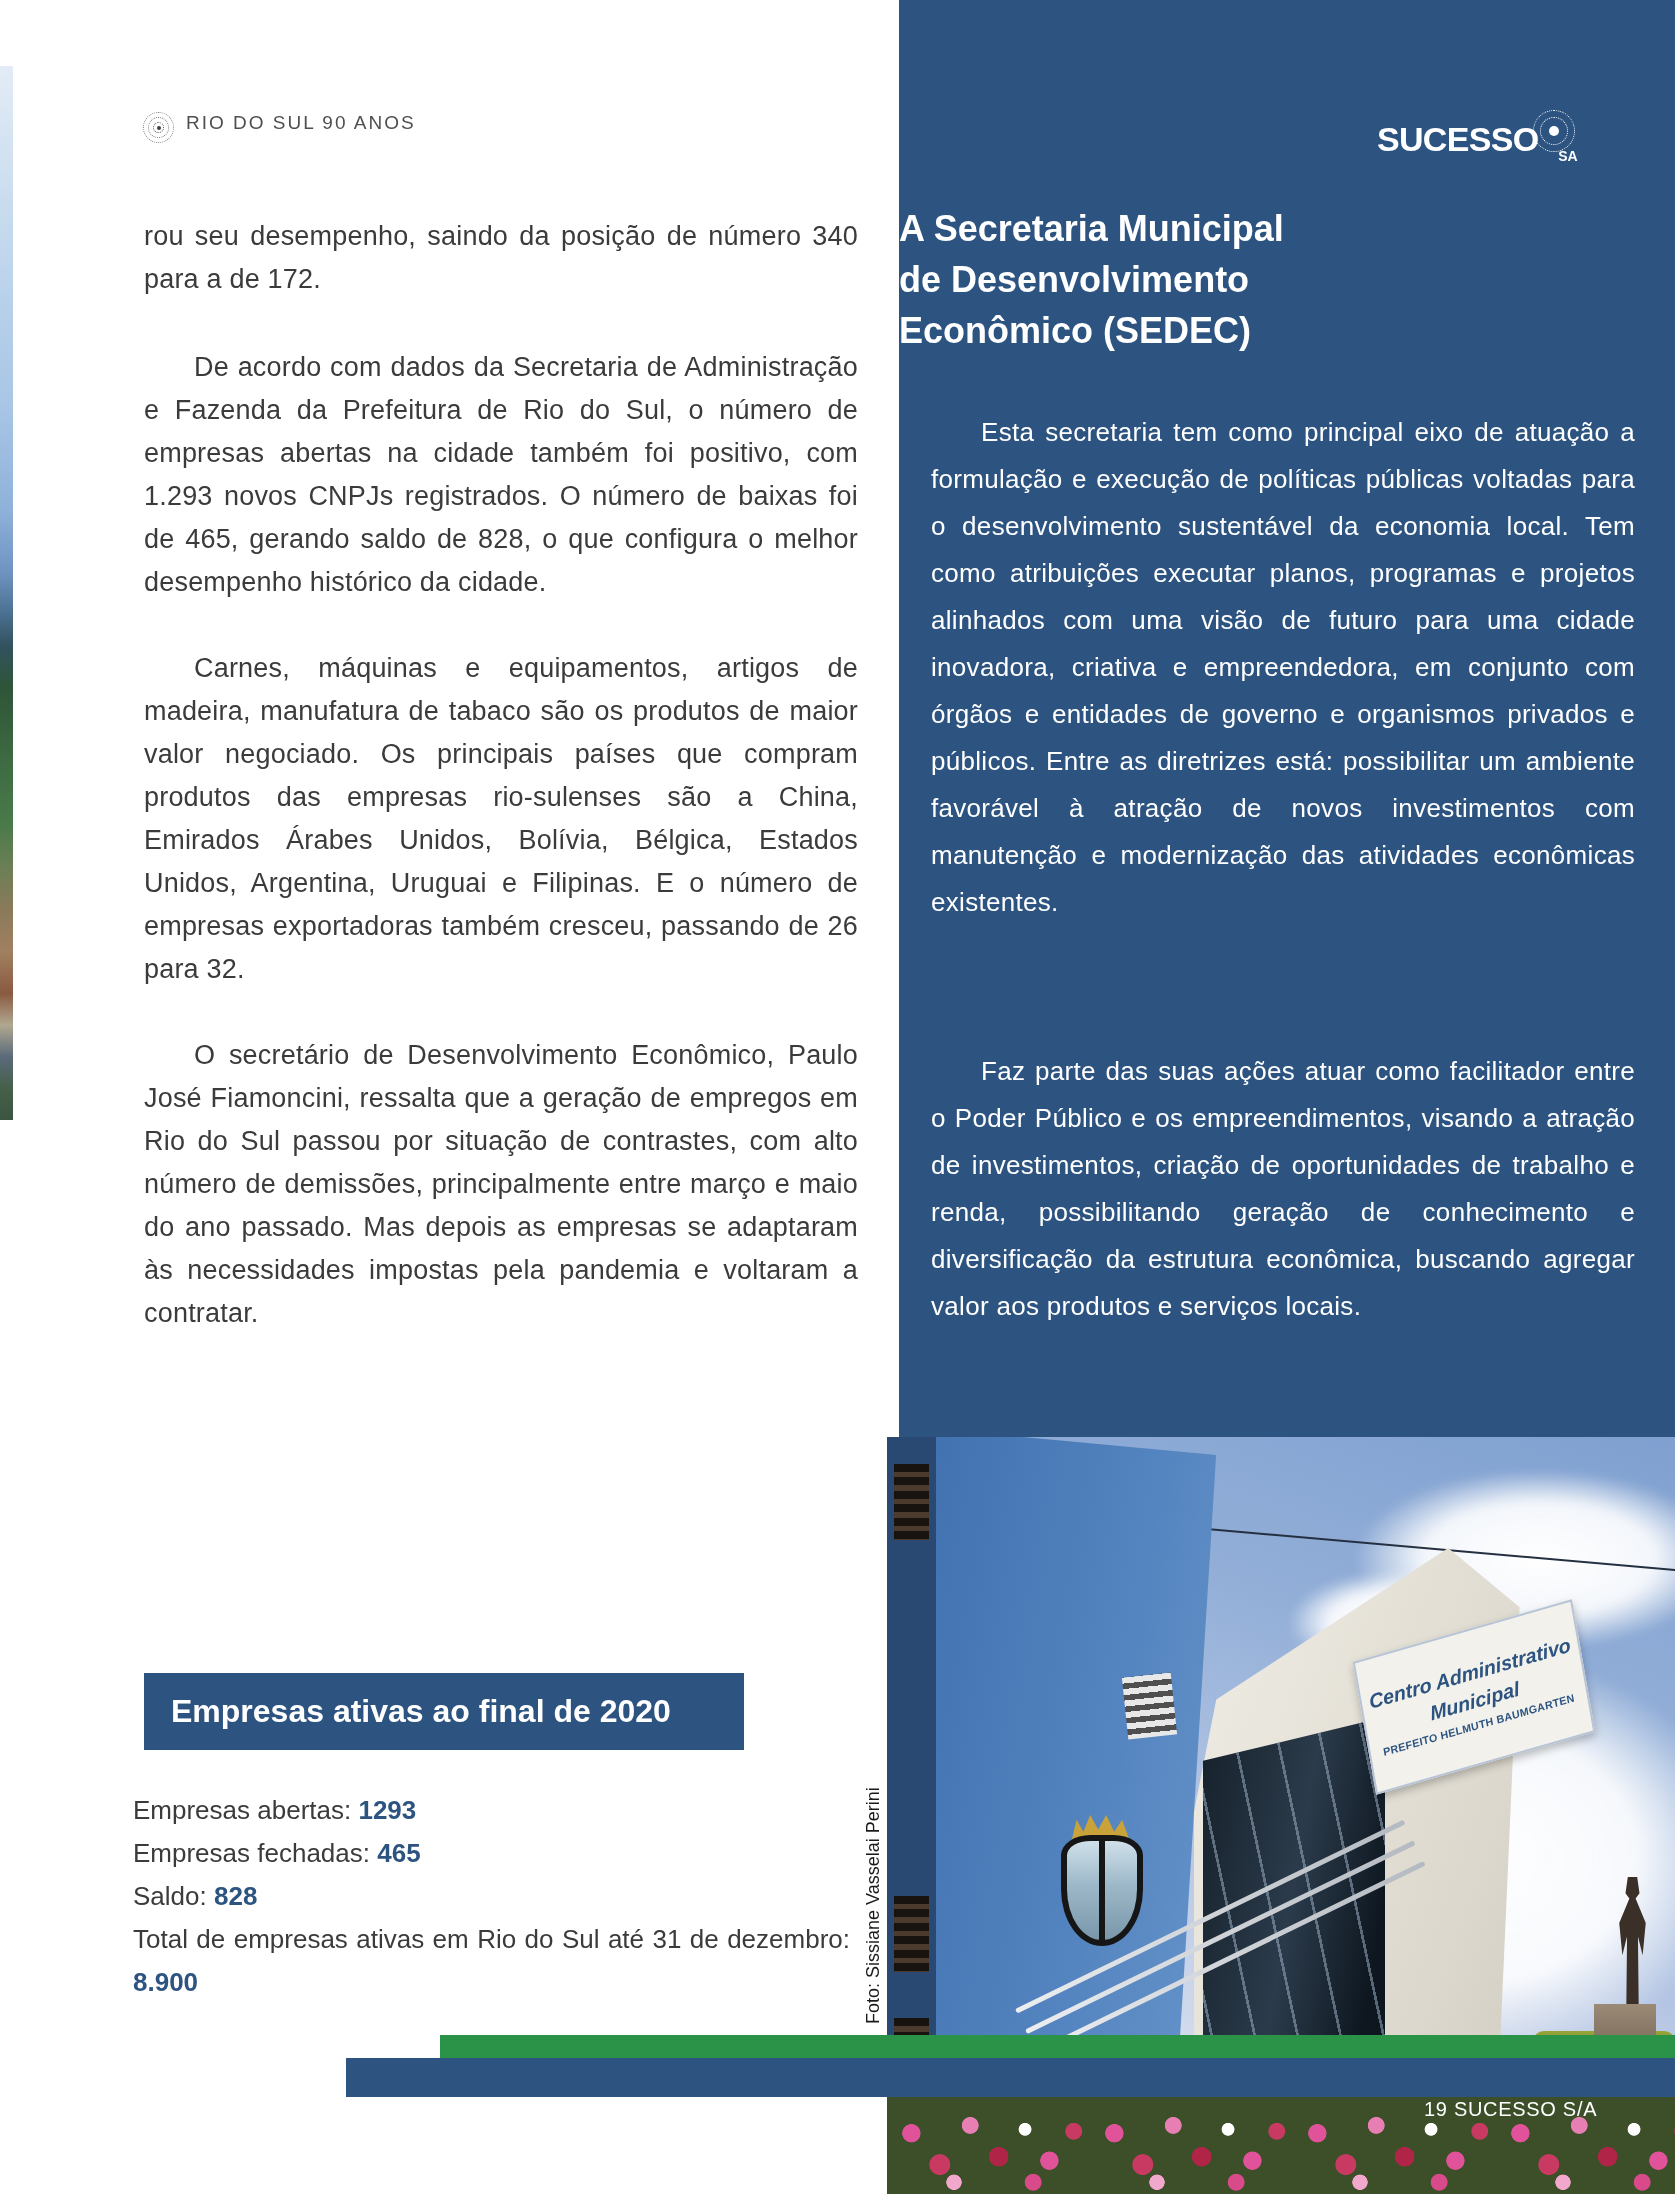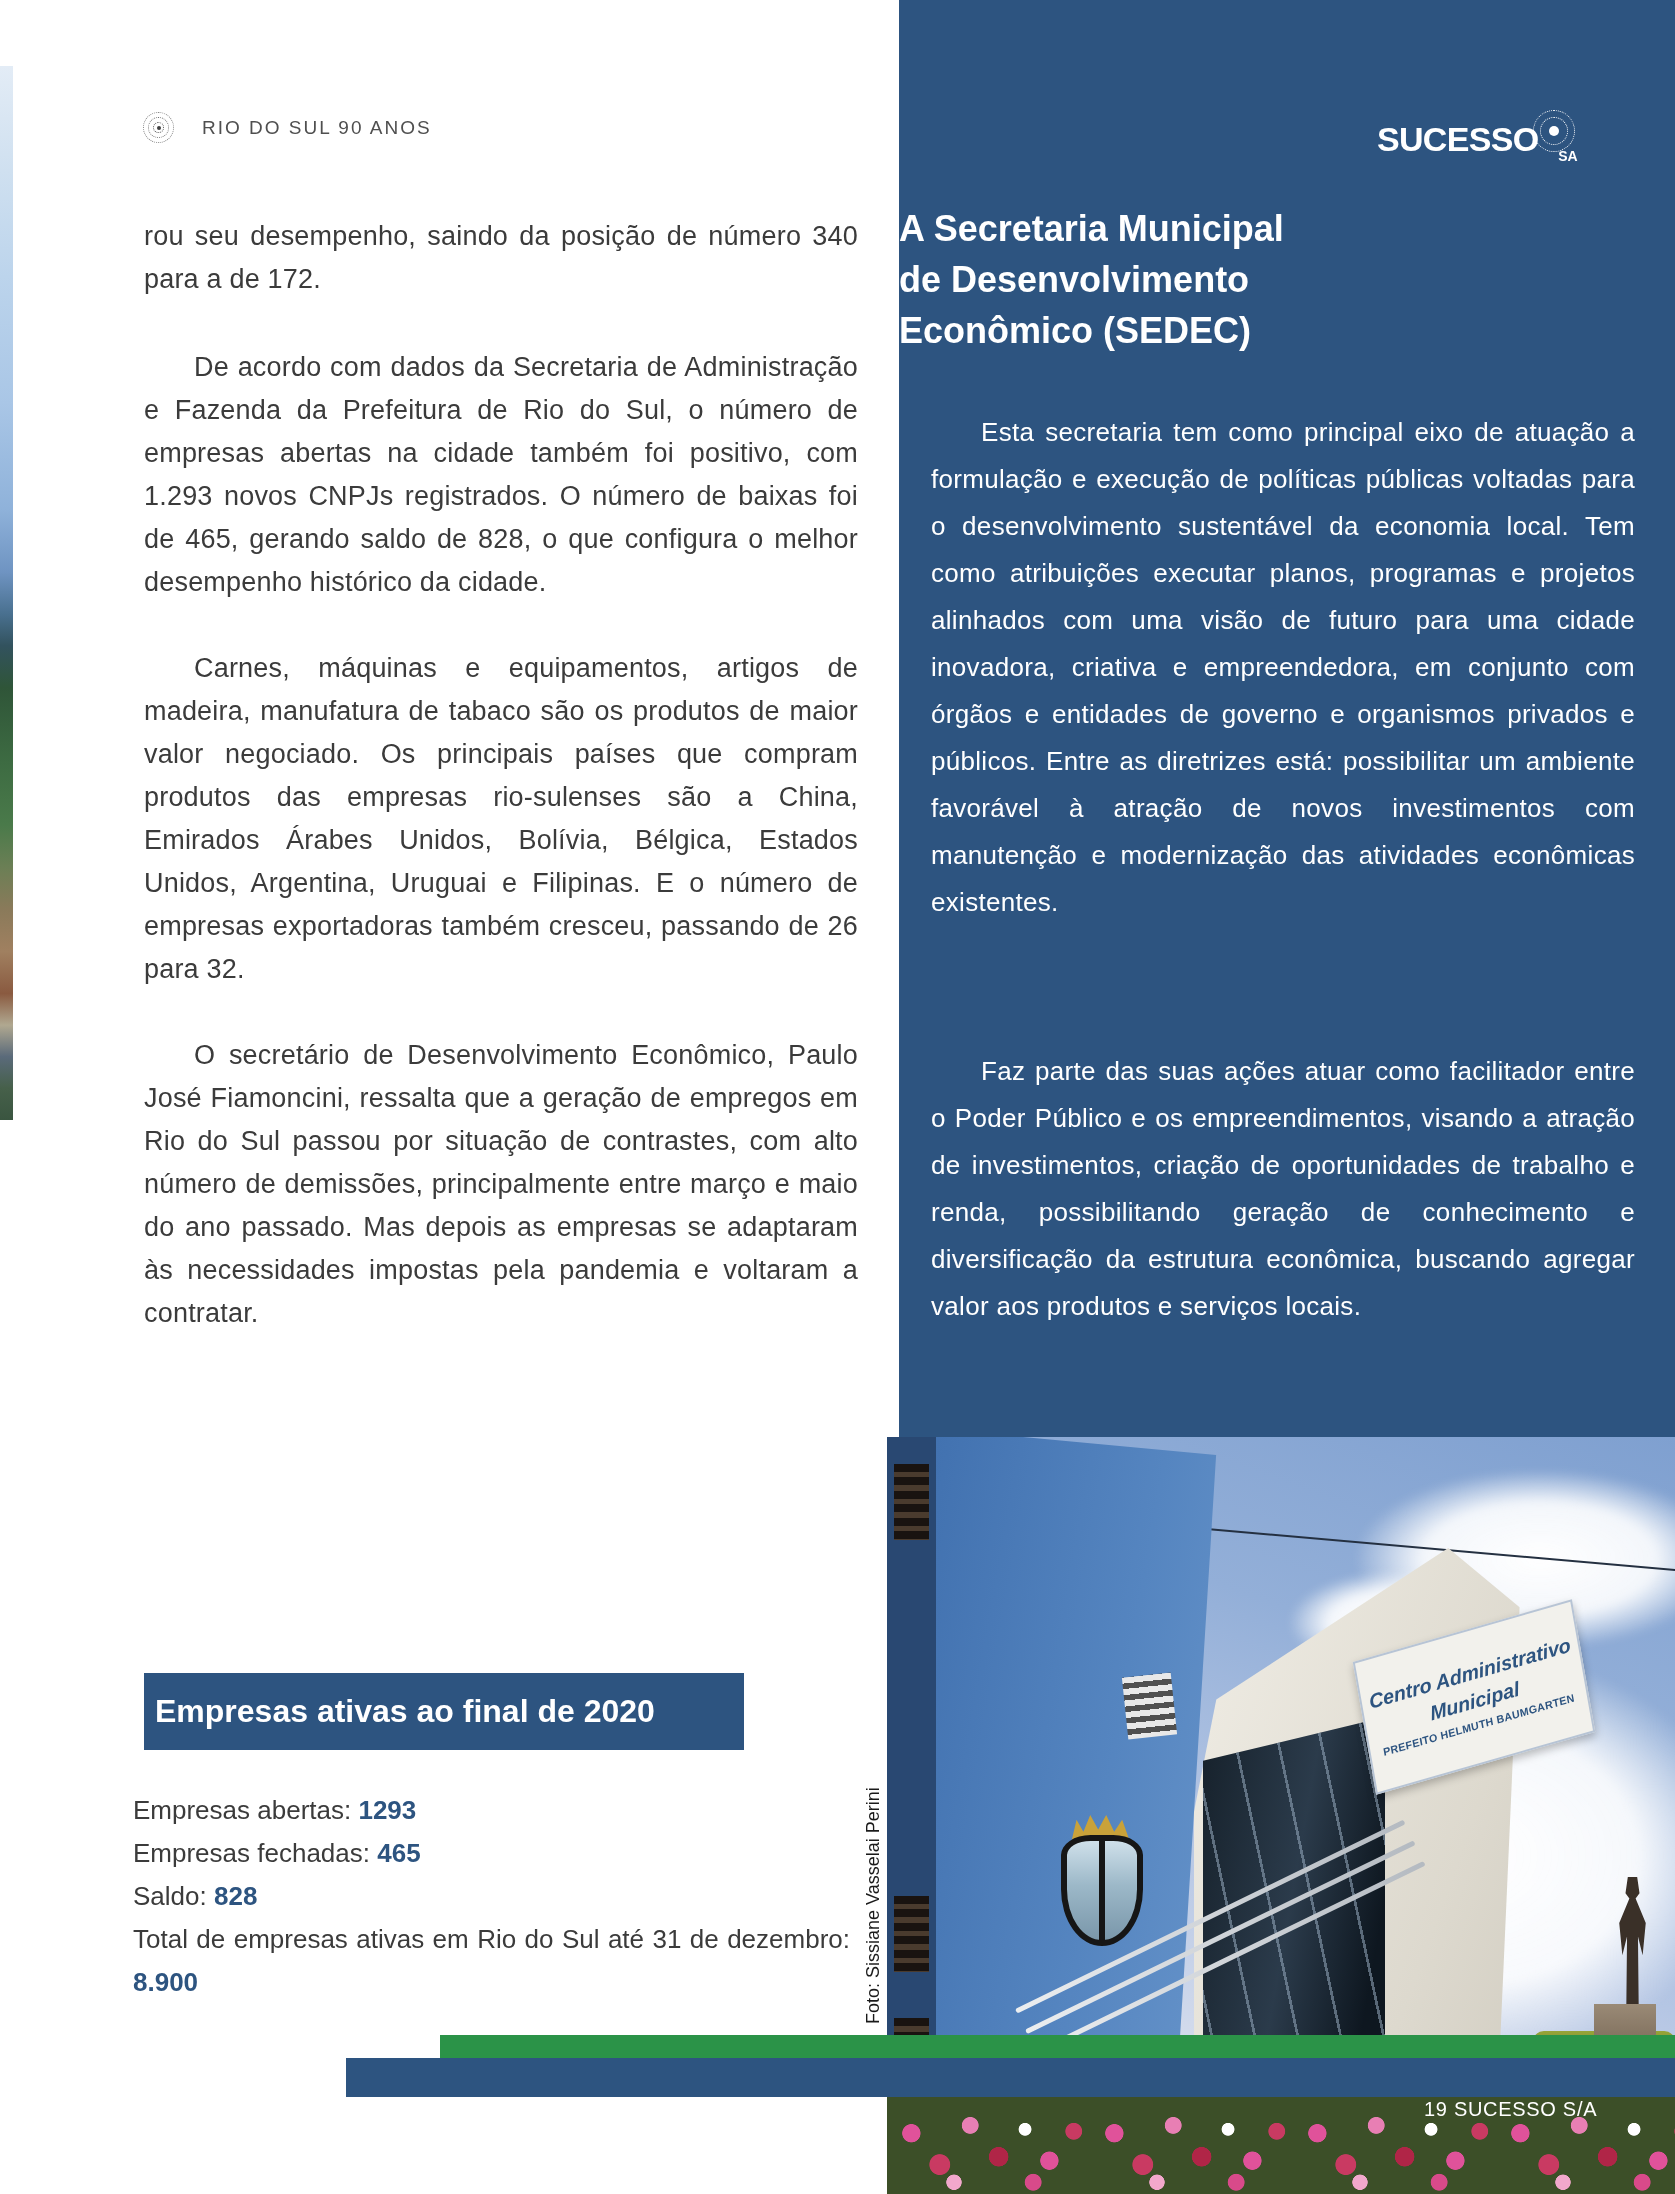--- a/index.html
+++ b/index.html
@@ -7,21 +7,21 @@
         font-family:"Liberation Sans",sans-serif;margin:0 auto;}
 
   
   .left-strip{position:absolute;left:0;top:66px;width:13px;height:1054px;
     background:linear-gradient(180deg,
       #e3ecf6 0%,#cfe0f0 10%,#bcd4ec 20%,#a9c6e6 32%,#8fb2da 42%,#6f94c2 48%,
       #49708f 52%,#32525e 55%,#2f5538 59%,#3d6b42 66%,#4a7a4a 72%,#6b7f55 76%,
       #8a7a5a 80%,#a08060 84%,#8a5a40 88%,#b0a890 91%,#5a6a7a 94%,#46604a 97%,#3a5540 100%);}
 
   
-  .page-header{position:absolute;left:143px;top:112px;display:flex;align-items:center;gap:28px;}
+  .page-header{position:absolute;left:143px;top:112px;display:flex;gap:12px;}
   .sun-icon{position:relative;width:31px;height:31px;flex:0 0 auto;}
   .sun-icon i{position:absolute;border-radius:50%;border:1.4px dotted #8a8a8a;}
   .sun-icon .r1{inset:0;}
   .sun-icon .r2{inset:5.4px;border-color:#6f6f6f;}
   .sun-icon .r3{inset:10px;border-color:#555;}
   .sun-icon .core{position:absolute;inset:13.5px;background:#3f3f3f;border-radius:50%;border:none;}
   .header-text{font-size:19px;letter-spacing:2px;color:#4f4f4f;}
 
   
   .blue-panel{position:absolute;left:899px;top:0;width:777px;height:1437px;background:#2d5480;}
@@ -43,21 +43,21 @@
 
   
   .article{position:absolute;left:144px;top:215px;width:714px;color:#3b3b3b;
     font-size:27px;line-height:43px;letter-spacing:0.2px;text-align:justify;}
   .article p{margin:0 0 43px 0;text-indent:50px;}
   .article p.first{text-indent:0;margin-bottom:45px;}
 
   
   .stats-title{position:absolute;left:144px;top:1673px;width:600px;height:77px;
     background:#2d5480;color:#fff;font-size:32px;font-weight:700;line-height:77px;
-    padding-left:11px;box-sizing:border-box;}
+    padding-left:27px;box-sizing:border-box;}
   .stats{position:absolute;left:133px;top:1789px;width:717px;color:#3b3b3b;
     font-size:26px;line-height:43px;text-align:justify;}
   .stats p{margin:0;}
   .stats .val{font-weight:700;color:#2d5480;}
 
   
   .credit{position:absolute;left:863px;top:1789px;height:235px;
     writing-mode:vertical-rl;transform:rotate(180deg);
     font-size:18px;color:#1a1a1a;white-space:nowrap;}
 

